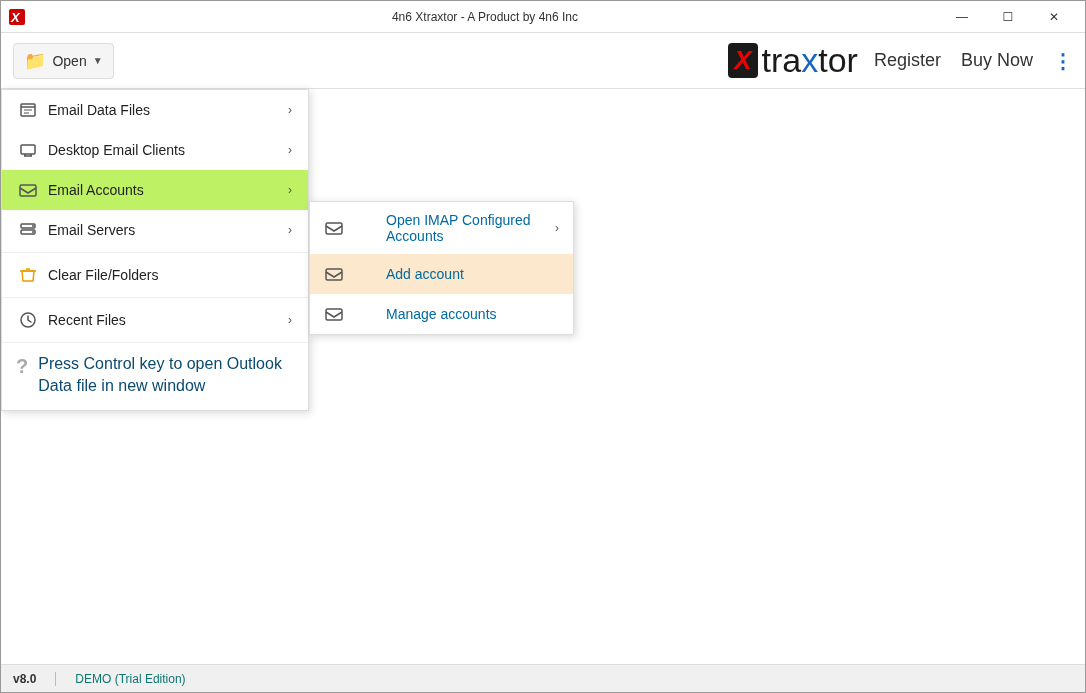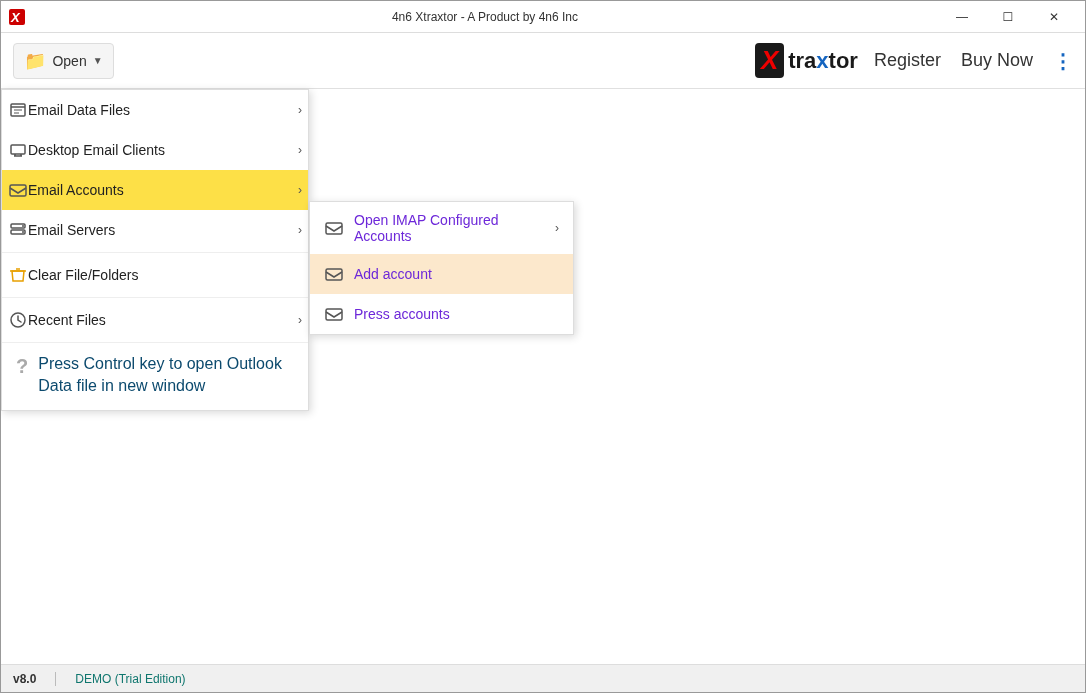--- a/index.html
+++ b/index.html
@@ -123,26 +123,26 @@
       left: 0;
       width: 308px;
       background: #fff;
       border: 1px solid #ddd;
       box-shadow: 2px 2px 8px rgba(0,0,0,0.15);
       z-index: 100;
     }
     .menu-item {
       display: flex;
       align-items: center;
-      padding: 10px 6px;
+      padding: 10px 16px;
       cursor: pointer;
       position: relative;
-      gap: 0;
-    }
-    .menu-item.active { background: #fde047; }
+      gap: 10px;
+    }
+    .menu-item.active { background: #bef264; }
     .menu-item-icon {
       width: 20px;
       height: 20px;
       display: flex;
       align-items: center;
       justify-content: center;
       flex-shrink: 0;
     }
     .menu-item-label {
       flex: 1;
@@ -199,21 +199,22 @@
       width: 20px;
       height: 20px;
       display: flex;
       align-items: center;
       justify-content: center;
       flex-shrink: 0;
     }
     .submenu-item-label {
       flex: 1;
       font-size: 14px;
-      color: #6d28d9;
+      color: #0369a1;
+      margin-left: 32px;
     }
     .submenu-item-arrow {
       font-size: 12px;
       color: #555;
     }
 
     
     .status-bar {
       position: absolute;
       bottom: 0;
@@ -247,22 +248,22 @@
       color: #fff;
       border-radius: 4px;
       padding: 2px 6px;
       font-size: 26px;
       font-weight: 900;
       font-style: italic;
       margin-right: 4px;
     }
     .logo-badge .red { color: #e00; }
     .logo-text-part {
-      font-size: 22px;
-      font-weight: 700;
+      font-size: 34px;
+      font-weight: 400;
       color: #1a1a1a;
     }
     .logo-text-part .blue { color: #1565c0; }
   </style>
 </head>
 <body>
 
 <div class="title-bar">
   <div class="title-bar-icon">
     <svg width="16" height="16" viewBox="0 0 16 16">
@@ -410,21 +411,21 @@
       <span class="submenu-item-label">Add account</span>
     </div>
 
     <div class="submenu-item">
       <div class="submenu-item-icon">
         <svg width="18" height="18" viewBox="0 0 18 18" fill="none">
           <rect x="1" y="4" width="16" height="11" rx="1.5" stroke="#555" stroke-width="1.5" fill="none"></rect>
           <path d="M1 7l8 5 8-5" stroke="#555" stroke-width="1.5"></path>
         </svg>
       </div>
-      <span class="submenu-item-label">Press accounts</span>
+      <span class="submenu-item-label">Manage accounts</span>
     </div>
 
   </div>
 
 </div>
 
 <div class="status-bar">
   <span class="status-version">v8.0</span>
   <div class="status-separator"></div>
   <span class="status-demo">DEMO (Trial Edition)</span>

